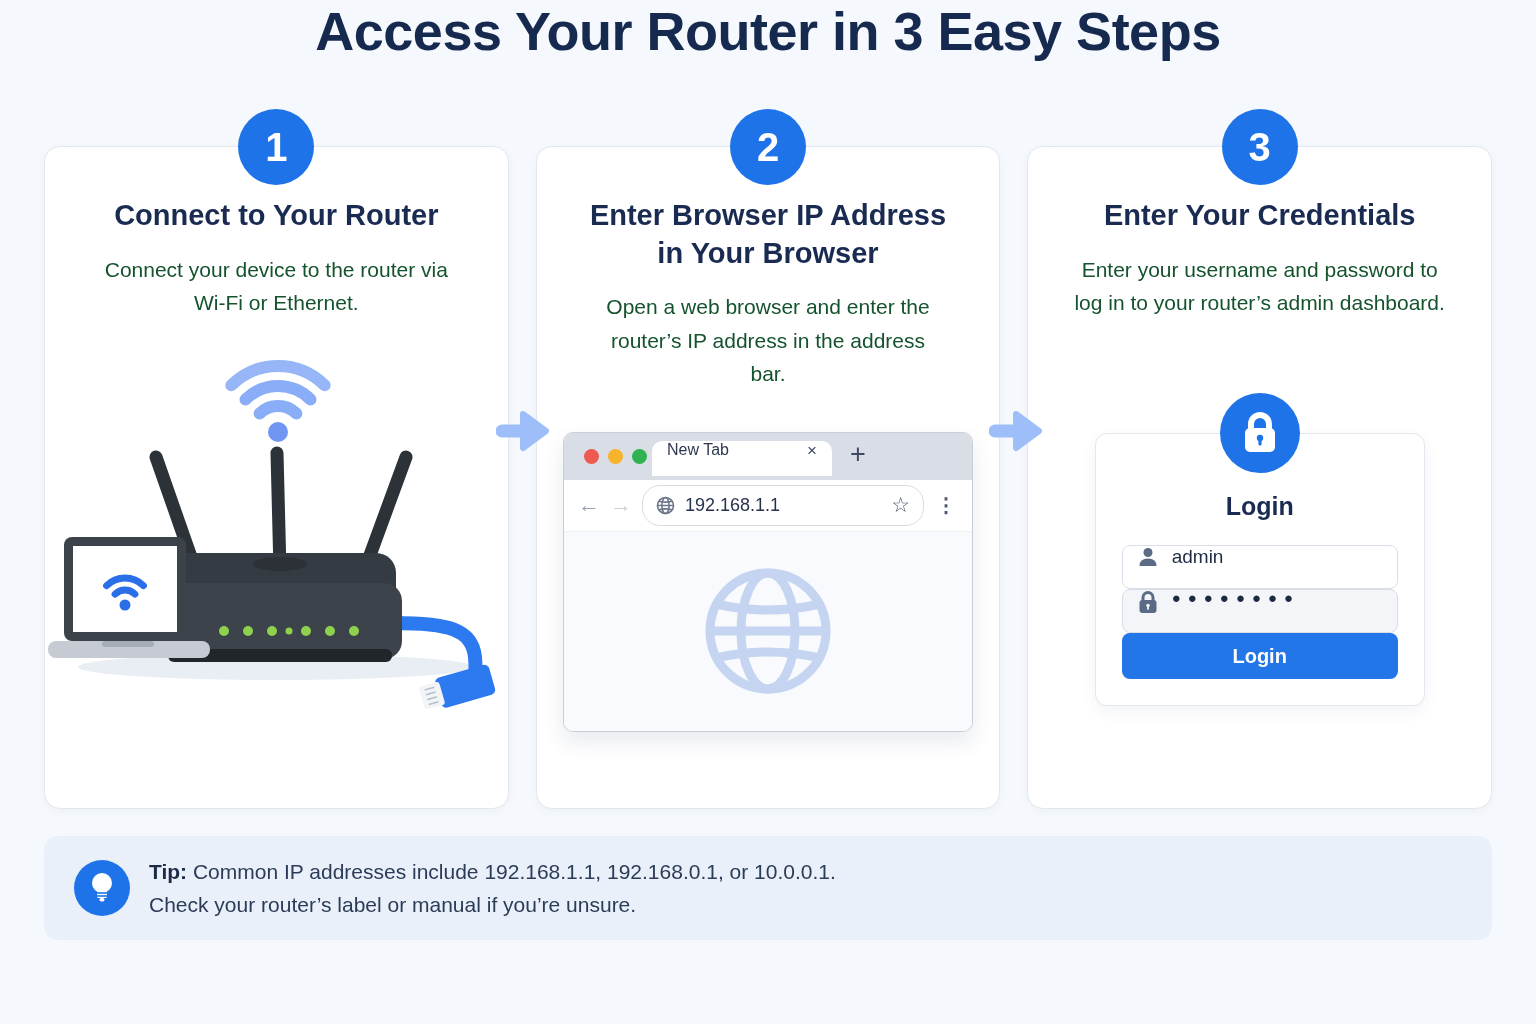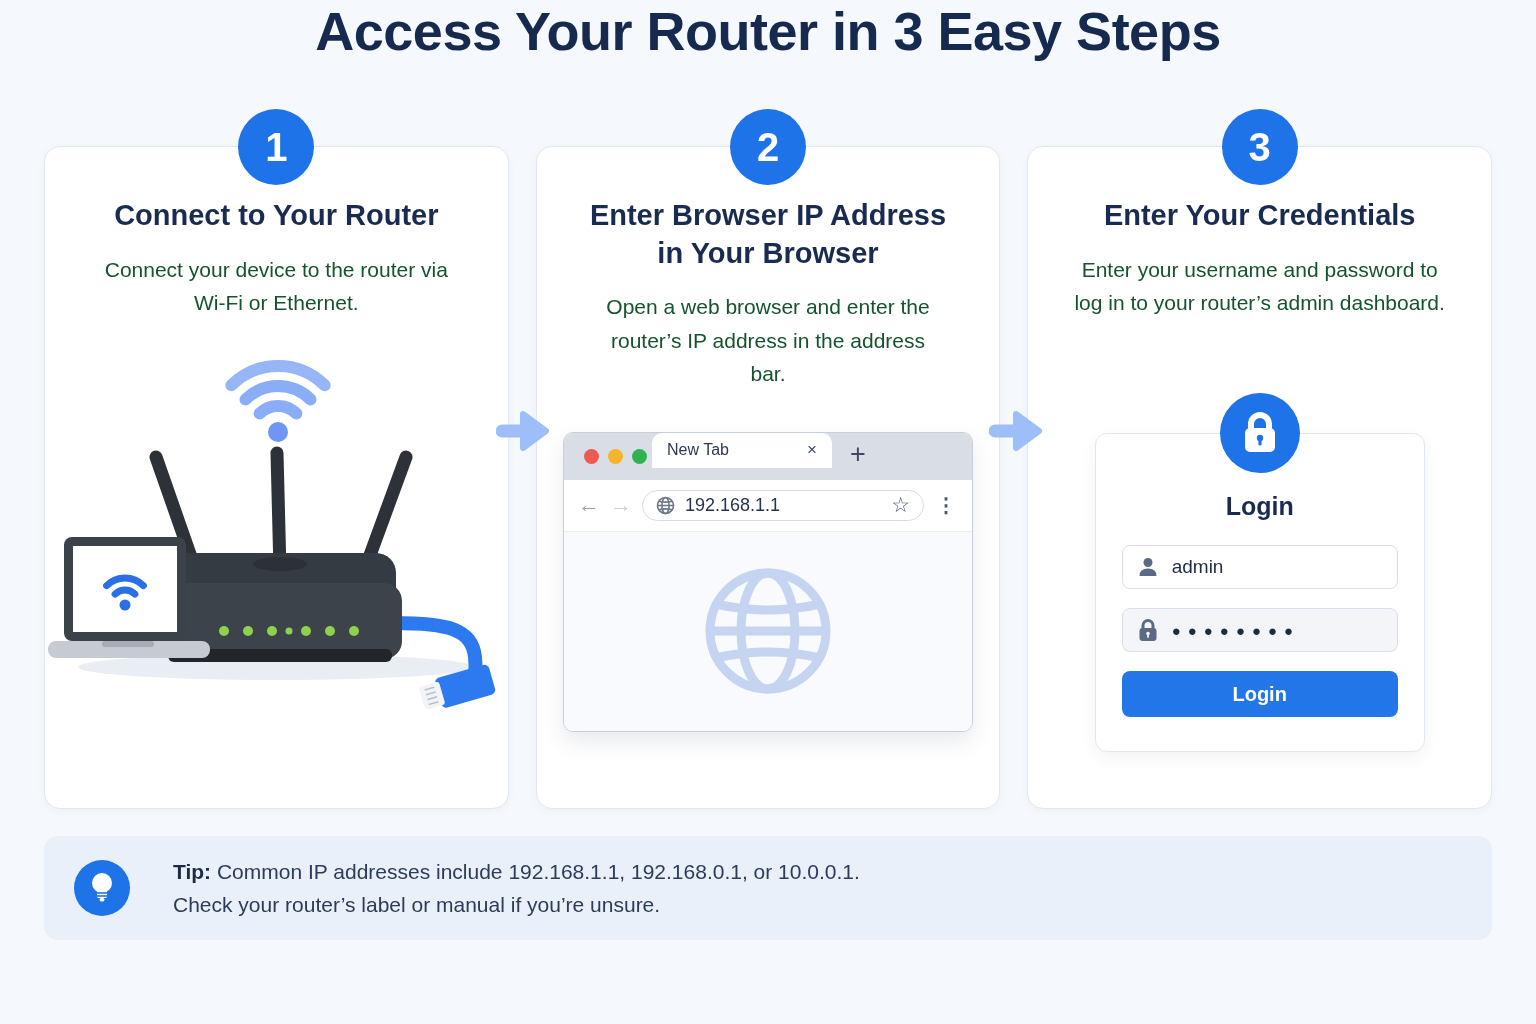--- a/index.html
+++ b/index.html
@@ -87,40 +87,40 @@
     text-align:left;
     background:#ffffff;
   }
   .b-top { position:relative; height:47px; background:#d9dde5; }
   .lights { position:absolute; left:20px; top:16px; display:flex; gap:9px; }
   .light { width:15px; height:15px; border-radius:50%; }
   .light.red { background:#ee5a52; }
   .light.yellow { background:#f7b32b; }
   .light.green { background:#2eb350; }
   .tab {
-    position:absolute; left:88px; bottom:12px;
+    position:absolute; left:88px; bottom:4px;
     width:180px; height:35px;
     background:#ffffff;
     border-radius:10px 10px 0 0;
-    display:flex; align-items:center; justify-content:space-between;
+    display:flex; justify-content:space-between;
     padding:0 15px;
     font-size:16px; color:#2e3950;
   }
   .tab-close { font-size:17px; color:#3e4a63; }
   .newtab { position:absolute; left:286px; top:6px; font-size:27px; font-weight:400; color:#3e4a63; }
   .b-nav {
     height:52px; background:#ffffff;
     display:flex; align-items:center;
     padding:0 14px; gap:10px;
     border-bottom:1px solid #eceff4;
   }
   .nav-back { font-size:22px; color:#96a0b2; }
   .nav-fwd  { font-size:22px; color:#c9cfdb; }
   .addr {
-    flex:1; height:31px;
+    flex:1; height:41px;
     border:1.5px solid #d7dbe4;
     border-radius:18px;
     display:flex; align-items:center;
     gap:10px; padding:0 13px;
     background:#ffffff;
   }
   .addr-url { flex:1; font-size:18px; color:#27334d; }
   .addr-star { font-size:21px; color:#4b5770; }
   .menu-dots { font-size:20px; font-weight:700; color:#4b5770; padding:0 2px; }
   .b-body {
@@ -133,56 +133,55 @@
     position:absolute; top:-40px; left:50%; transform:translateX(-50%);
     width:80px; height:80px; border-radius:50%;
     background:#1f73e8;
     display:flex; align-items:center; justify-content:center;
     z-index:2;
   }
   .login-panel {
     background:#ffffff;
     border:1px solid #e2e7ef;
     border-radius:12px;
-    padding:58px 26px 34px;
+    padding:58px 26px 26px;
     box-shadow:0 6px 16px rgba(30,50,90,0.06);
   }
   .login-heading {
     font-size:25px; font-weight:700; color:#1a2b52;
     text-align:center; margin-bottom:24px;
   }
   .login-field {
     height:44px;
     background:#ffffff;
     border:1px solid #d9dee8;
     border-radius:8px;
-    display:flex; align-items:center;
+    display:flex; 
     gap:13px; padding:0 14px;
-    margin-bottom:19px;
     text-align:left;
   }
   .login-field.password { background:#f3f5f9; }
   .field-text { font-size:19px; color:#1f2c45; }
   .pwd-dots { font-size:15px; letter-spacing:7px; color:#1d2a44; line-height:1; }
   .login-button {
     width:100%; height:46px;
     background:#2276e8;
     border:none; border-radius:8px;
     color:#ffffff; font-size:20px; font-weight:700;
     font-family:"Liberation Sans", sans-serif;
     display:flex; align-items:center; justify-content:center;
     cursor:pointer;
   }
   
   .tip-bar {
     margin:27px 44px 0;
     background:#e9f0fa;
     border-radius:14px;
     display:flex; align-items:center;
-    gap:43px;
+    gap:19px;
     padding:19px 30px;
   }
   .tip-icon-circle {
     width:56px; height:56px; border-radius:50%;
     background:#1f73e8; flex:none;
     display:flex; align-items:center; justify-content:center;
   }
   .tip-text { font-size:21px; line-height:1.58; color:#2c3b57; }
   .tip-label { font-weight:700; color:#1d2b47; }
 </style>

